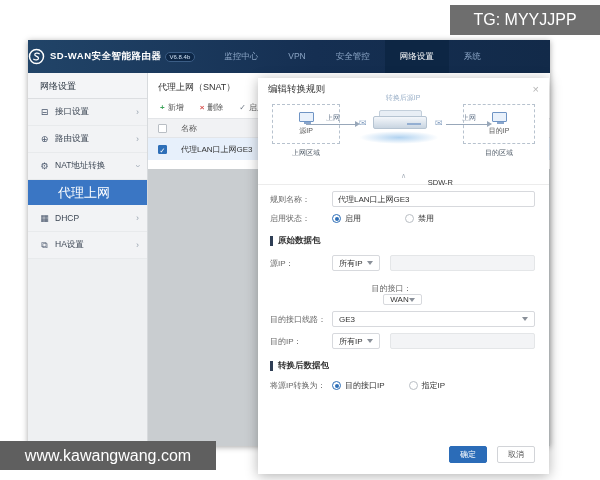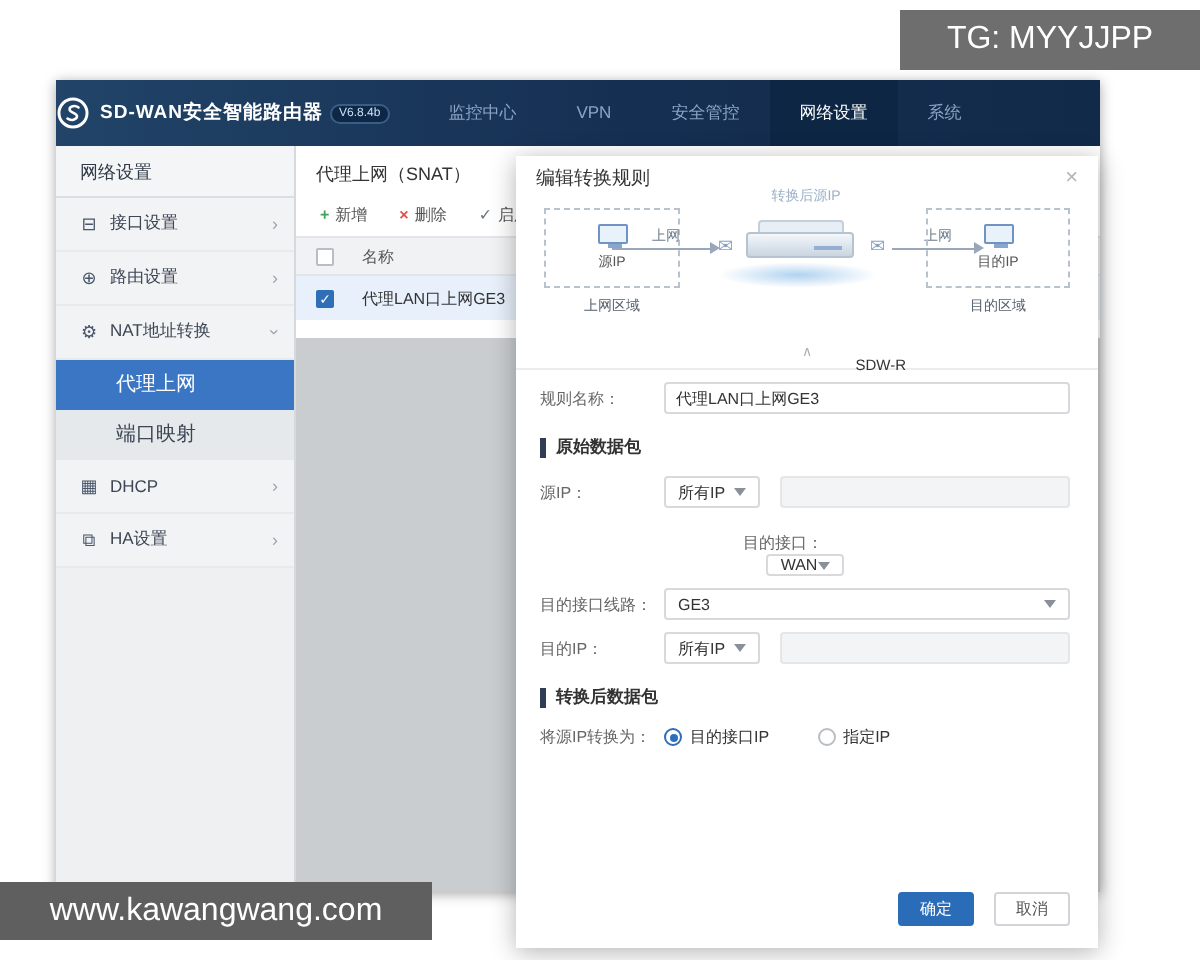--- a/index.html
+++ b/index.html
@@ -22,21 +22,21 @@
   .nav-it { height:100%; line-height:33px; padding:0 15px; font-size:8.5px; color:#8aa4c4; cursor:pointer; }
   .nav-it.act { background:#0d2644; color:#fff; }
 
   
   .sb { position:absolute; left:0; top:33px; bottom:0; width:120px; background:#eef0f2; border-right:1px solid #d7dadd; }
   .sb-title { height:26px; line-height:26px; padding-left:12px; font-size:9px; color:#2f3a45; border-bottom:1px solid #dcdee1; background:#f4f5f7; }
   .sb-it { height:27px; display:flex; align-items:center; padding:0 8px 0 10px; font-size:8.5px; color:#3c4654; cursor:pointer; border-bottom:1px solid #e8eaec; background:#f2f3f5; }
   .sb-ic { width:13px; font-size:9px; color:#49566b; margin-right:4px; text-align:center; }
   .sb-ch { margin-left:auto; color:#9aa4b0; font-size:9px; }
   .sb-ch.down { transform:rotate(90deg); }
-  .sb-sub { height:25px; line-height:25px; padding-left:30px; font-size:10px; color:#3c4654; cursor:pointer; background:#e6e9ec; }
+  .sb-sub { height:25px; line-height:25px; padding-left:30px; font-size:13px; color:#3c4654; cursor:pointer; background:#e6e9ec; }
   .sb-sub.act { background:#3a76c4; color:#fff; }
 
   
   .panel { position:absolute; left:120px; top:33px; right:0; bottom:0; background:#fff; }
   .panel-title { padding:8px 0 5px 10px; font-size:9px; color:#333; }
   .tb { display:flex; align-items:center; gap:16px; padding:3px 0 5px 12px; font-size:8px; color:#555; }
   .tb span.g { color:#3fa45b; font-weight:bold; }
   .tb span.r { color:#d9534f; font-weight:bold; }
   .tb span.k { color:#6b7480; }
   .tb .tbi { cursor:pointer; display:flex; gap:3px; align-items:center; }
@@ -139,21 +139,20 @@
       <span class="sb-ic">⊕</span>
       <span>路由设置</span>
       <span class="sb-ch">›</span>
     </div>
     <div class="sb-it">
       <span class="sb-ic">⚙</span>
       <span>NAT地址转换</span>
       <span class="sb-ch down">›</span>
     </div>
     <div class="sb-sub act">代理上网</div>
-    <div class="sb-sub">端口映射</div>
     <div class="sb-it">
       <span class="sb-ic">▦</span>
       <span>DHCP</span>
       <span class="sb-ch">›</span>
     </div>
     <div class="sb-it">
       <span class="sb-ic">⧉</span>
       <span>HA设置</span>
       <span class="sb-ch">›</span>
     </div>
@@ -223,20 +222,28 @@
 
       <div class="collapse">∧</div>
     </div>
     <div class="dlg-div"></div>
 
     <div class="form">
       <div class="frow">
         <span class="flab">规则名称：</span>
         <input class="inp" type="text" value="代理LAN口上网GE3" style="">
       </div>
+      <div class="frow">
+        <span class="flab">启用状态：</span>
+        <span class="radio on"></span>
+        <span class="rlabel">启用</span>
+        <span class="rgap"></span>
+        <span class="radio"></span>
+        <span class="rlabel">禁用</span>
+      </div>
 
       <div class="sec">
         <span class="sec-bar"></span>
         <span class="sec-t">原始数据包</span>
       </div>
       <div class="frow">
         <span class="flab">源IP：</span>
         <div class="sel sm">
           <span>所有IP</span>
             <span class="caret"></span>

